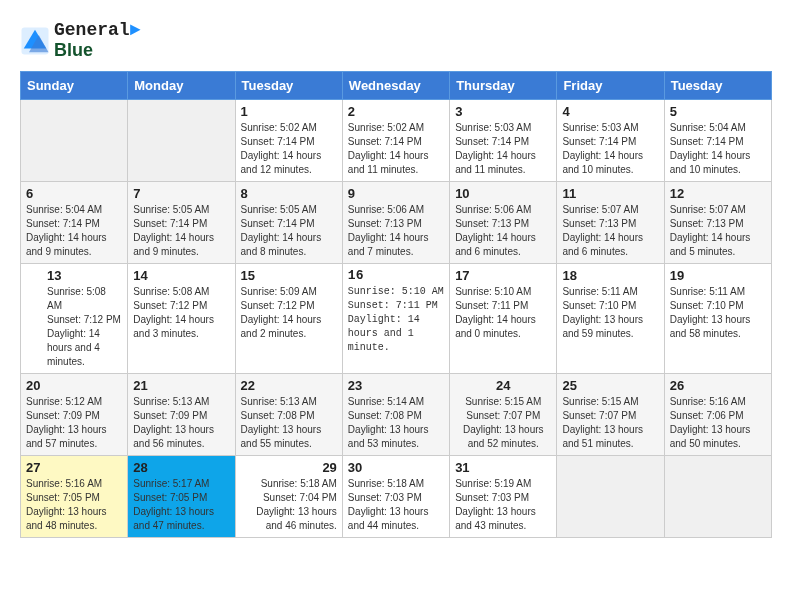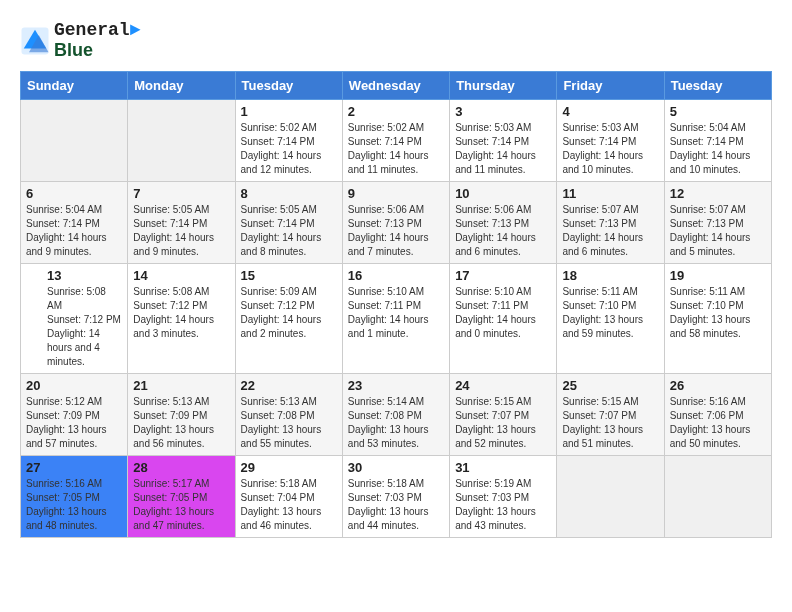--- a/index.html
+++ b/index.html
@@ -178,21 +178,21 @@
           <div class="cell-text">Sunrise: 5:08 AM<br>Sunset: 7:12 PM<br>Daylight: 14 hours and 4 minutes.</div>
         </td>
         <td style="background: rgb(255, 255, 255);">
           <span class="day-number">14</span>
           <div class="cell-text">Sunrise: 5:08 AM<br>Sunset: 7:12 PM<br>Daylight: 14 hours and 3 minutes.</div>
         </td>
         <td style="background: rgb(255, 255, 255);">
           <span class="day-number">15</span>
           <div class="cell-text">Sunrise: 5:09 AM<br>Sunset: 7:12 PM<br>Daylight: 14 hours and 2 minutes.</div>
         </td>
-        <td style="background: rgb(255, 255, 255);">
+        <td style="background: rgb(255, 255, 255); font-family: Liberation Mono, monospace;">
           <span class="day-number">16</span>
           <div class="cell-text">Sunrise: 5:10 AM<br>Sunset: 7:11 PM<br>Daylight: 14 hours and 1 minute.</div>
         </td>
         <td style="background: rgb(255, 255, 255);">
           <span class="day-number">17</span>
           <div class="cell-text">Sunrise: 5:10 AM<br>Sunset: 7:11 PM<br>Daylight: 14 hours and 0 minutes.</div>
         </td>
         <td style="background: rgb(255, 255, 255);">
           <span class="day-number">18</span>
           <div class="cell-text">Sunrise: 5:11 AM<br>Sunset: 7:10 PM<br>Daylight: 13 hours and 59 minutes.</div>
@@ -212,43 +212,43 @@
           <div class="cell-text">Sunrise: 5:13 AM<br>Sunset: 7:09 PM<br>Daylight: 13 hours and 56 minutes.</div>
         </td>
         <td style="background: rgb(245, 245, 245);">
           <span class="day-number">22</span>
           <div class="cell-text">Sunrise: 5:13 AM<br>Sunset: 7:08 PM<br>Daylight: 13 hours and 55 minutes.</div>
         </td>
         <td style="background: rgb(245, 245, 245);">
           <span class="day-number">23</span>
           <div class="cell-text">Sunrise: 5:14 AM<br>Sunset: 7:08 PM<br>Daylight: 13 hours and 53 minutes.</div>
         </td>
-        <td style="background: rgb(245, 245, 245);">
+        <td style="background: rgb(245, 245, 245); text-align: center;">
           <span class="day-number">24</span>
           <div class="cell-text">Sunrise: 5:15 AM<br>Sunset: 7:07 PM<br>Daylight: 13 hours and 52 minutes.</div>
         </td>
         <td style="background: rgb(245, 245, 245);">
           <span class="day-number">25</span>
           <div class="cell-text">Sunrise: 5:15 AM<br>Sunset: 7:07 PM<br>Daylight: 13 hours and 51 minutes.</div>
         </td>
         <td style="background: rgb(245, 245, 245);">
           <span class="day-number">26</span>
           <div class="cell-text">Sunrise: 5:16 AM<br>Sunset: 7:06 PM<br>Daylight: 13 hours and 50 minutes.</div>
         </td>
       </tr>
       <tr>
-        <td style="background: #3b82f6; margin-left: 35px;">
+        <td style="background: #fef9c3; margin-left: 35px;">
           <span class="day-number">27</span>
           <div class="cell-text">Sunrise: 5:16 AM<br>Sunset: 7:05 PM<br>Daylight: 13 hours and 48 minutes.</div>
         </td>
-        <td style="background: #d946ef;">
+        <td style="background: #0ea5e9;">
           <span class="day-number">28</span>
           <div class="cell-text">Sunrise: 5:17 AM<br>Sunset: 7:05 PM<br>Daylight: 13 hours and 47 minutes.</div>
         </td>
-        <td style="background: rgb(255, 255, 255);">
+        <td style="background: rgb(255, 255, 255); text-align: right;">
           <span class="day-number">29</span>
           <div class="cell-text">Sunrise: 5:18 AM<br>Sunset: 7:04 PM<br>Daylight: 13 hours and 46 minutes.</div>
         </td>
         <td style="background: rgb(255, 255, 255);">
           <span class="day-number">30</span>
           <div class="cell-text">Sunrise: 5:18 AM<br>Sunset: 7:03 PM<br>Daylight: 13 hours and 44 minutes.</div>
         </td>
         <td style="background: rgb(255, 255, 255);">
           <span class="day-number">31</span>
           <div class="cell-text">Sunrise: 5:19 AM<br>Sunset: 7:03 PM<br>Daylight: 13 hours and 43 minutes.</div>

